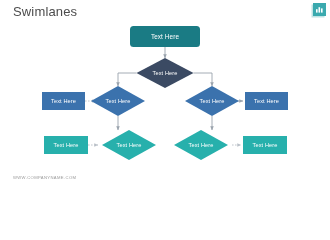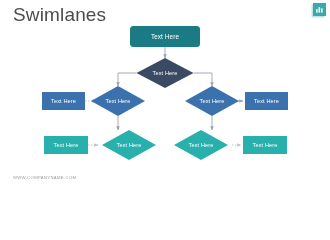--- a/index.html
+++ b/index.html
@@ -17,21 +17,21 @@
   }
   .slide {
     position: absolute;
     inset: 0;
     background: #ffffff;
   }
   .title {
     position: absolute;
     left: 13px;
     top: 4px;
-    font-size: 19px;
+    font-size: 13px;
     color: #4c4c4c;
     font-weight: 400;
     letter-spacing: 0.15px;
     white-space: nowrap;
   }
   .corner-badge {
     position: absolute;
     right: 4px;
     top: 3px;
     width: 13px;

